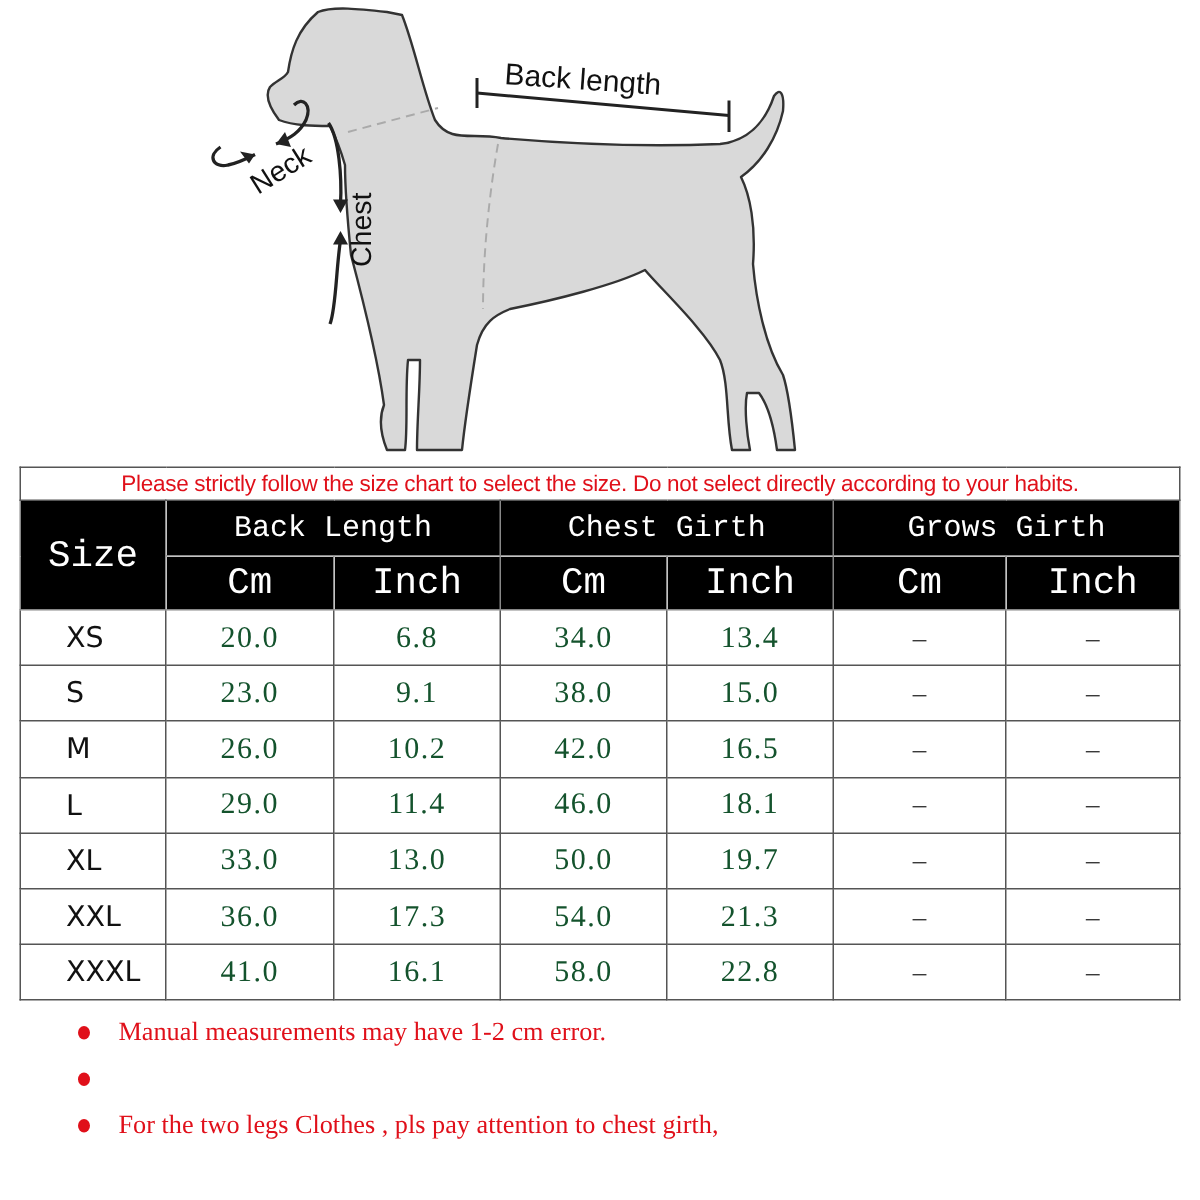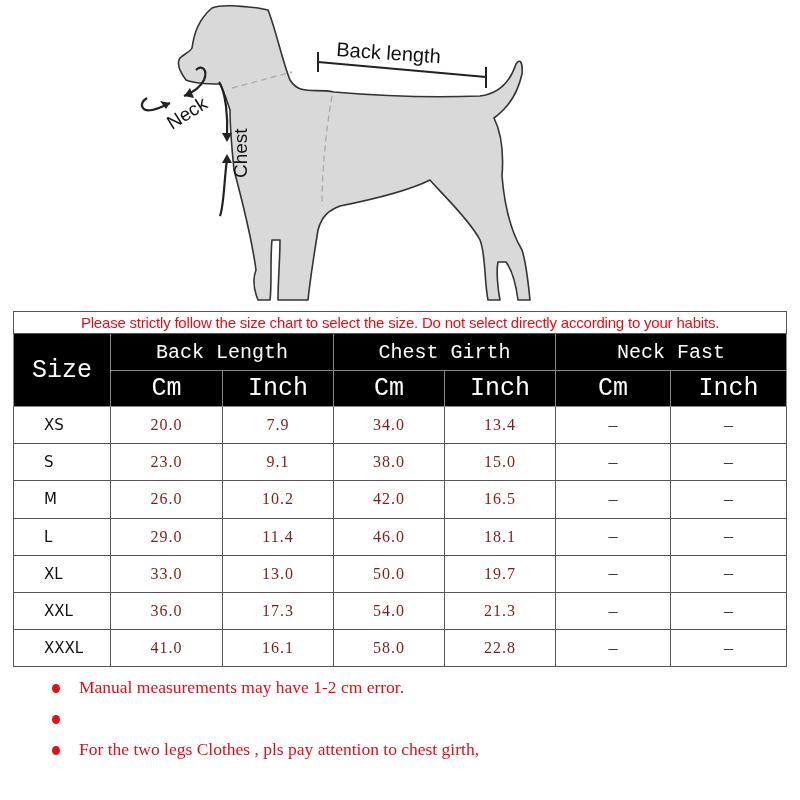--- a/index.html
+++ b/index.html
@@ -11,22 +11,22 @@
   .size-table td, .size-table th { border:1.5px solid #555; padding:0; text-align:center; overflow:hidden; white-space:nowrap;margin-top:16px; }
 
   .notice-cell { height:21px; color:#e0101a; font-family:"Liberation Sans", sans-serif; font-size:15px; background:#fff; letter-spacing:-0.2px; }
 
   .hdr { background:#000; color:#fff; font-family:"Liberation Mono", "DejaVu Sans Mono", monospace; font-weight:normal; border-color:#888 !important; }
   .hdr-group { height:36px; font-size:20px; }
   .hdr-sub { height:35px; font-size:25px; }
   .hdr-size { font-size:25px; }
 
   .body-row td { height:36.2px; background:#fff; }
-  .size-cell { text-align:left !important; padding-left:30px !important; font-family:"DejaVu Sans", sans-serif; font-size:15px; color:#111; }
-  .val-cell { font-family:"Liberation Serif", "DejaVu Serif", serif; font-size:16px; color:#7f1d1d; letter-spacing:1px; }
+  .size-cell { text-align:left !important; padding-left:30px !important; font-family:"DejaVu Sans", sans-serif; font-size:19px; color:#111; }
+  .val-cell { font-family:"Liberation Serif", "DejaVu Serif", serif; font-size:20px; color:#14532d; letter-spacing:1px; }
   .dash-cell { font-family:"Liberation Serif", serif; font-size:18px; color:#333; }
 
   .notes { position:absolute; left:48px; top:675px; width:760px; }
   .note { position:relative; color:#e0101a; font-family:"Liberation Serif", "DejaVu Serif", serif; font-size:17.5px; height:31px; line-height:24px; padding-left:31px; white-space:nowrap; }
   .bullet { position:absolute; left:4px; top:9px; width:8px; height:9px; border-radius:50%; background:#e0101a; }
 </style>
 </head>
 <body>
 
 <svg class="illustration" viewBox="0 0 800 310" xmlns="http://www.w3.org/2000/svg">
@@ -68,35 +68,35 @@
       <col style="width:116px">
   </colgroup>
   <tbody>
       <tr>
     <td class="notice-cell" colspan="7">Please strictly follow the size chart to select the size. Do not select directly according to your habits.</td>
   </tr>
   <tr>
     <th class="hdr hdr-size" rowspan="2">Size</th>
     <th class="hdr hdr-group" colspan="2">Back Length</th>
     <th class="hdr hdr-group" colspan="2">Chest Girth</th>
-    <th class="hdr hdr-group" colspan="2">Neck Fast</th>
+    <th class="hdr hdr-group" colspan="2">Grows Girth</th>
   </tr>
   <tr>
     <th class="hdr hdr-sub">Cm</th>
     <th class="hdr hdr-sub">Inch</th>
     <th class="hdr hdr-sub">Cm</th>
     <th class="hdr hdr-sub">Inch</th>
     <th class="hdr hdr-sub">Cm</th>
     <th class="hdr hdr-sub">Inch</th>
   </tr>
 
   <tr class="body-row">
     <td class="size-cell">XS</td>
     <td class="val-cell">20.0</td>
-    <td class="val-cell">7.9</td>
+    <td class="val-cell">6.8</td>
     <td class="val-cell">34.0</td>
     <td class="val-cell">13.4</td>
     <td class="dash-cell">–</td>
     <td class="dash-cell">–</td>
   </tr>
   <tr class="body-row">
     <td class="size-cell">S</td>
     <td class="val-cell">23.0</td>
     <td class="val-cell">9.1</td>
     <td class="val-cell">38.0</td>

